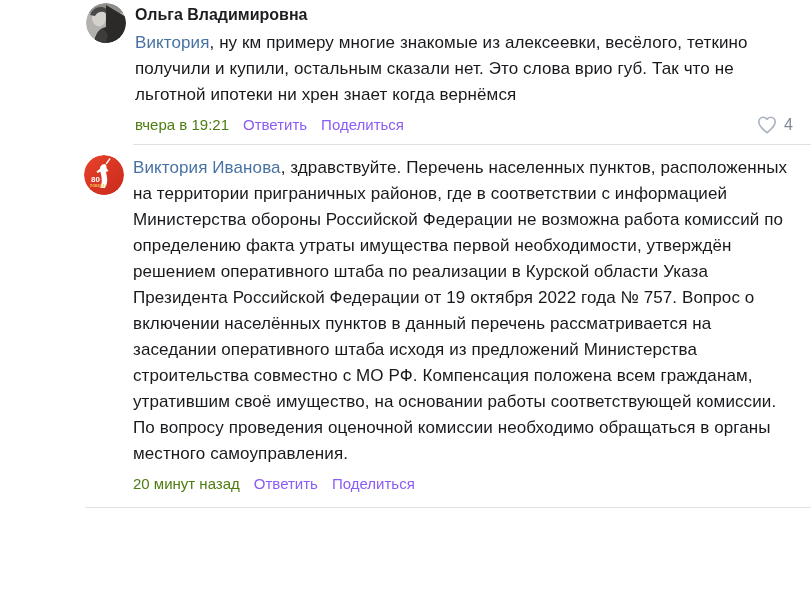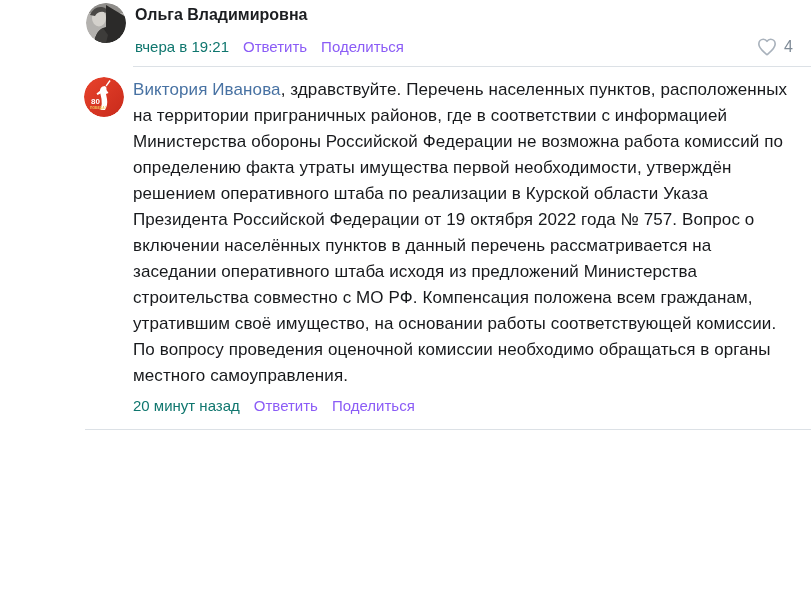--- a/index.html
+++ b/index.html
@@ -31,21 +31,21 @@
   }
   .body {
     font-size: 17px; line-height: 26px; color: #17191c;
     letter-spacing: 0.1px;
   }
   .mention { color: #4872a3; cursor: pointer; }
   .footer {
     display: flex; align-items: center; gap: 14px;
     margin-top: 7px; font-size: 15px; line-height: 20px;
   }
-  .time { color: #0f766e; cursor: pointer; }
+  .time { color: #4d7c0f; cursor: pointer; }
   .action { color: #8b5cf6; cursor: pointer; }
   .like {
     margin-left: auto; display: flex; align-items: center; gap: 6px;
     cursor: pointer; padding-right: 2px;
   }
   .like-count { color: #7f8b97; font-size: 16px; }
 
   .divider { height: 1px; background: #dce1e6; }
   .divider.indent { margin: 9px 0 0 133px; }
   .divider.full  { margin: 13px 0 0 85px; }
@@ -68,20 +68,21 @@
           <rect x="0" y="0" width="40" height="10" fill="#8f8d8a"></rect>
           <ellipse cx="13" cy="15" rx="7" ry="8.5" fill="#d4d1cc"></ellipse>
           <path d="M4 12 Q8 3 16 4 Q22 5 21 10 L18 9 Q12 8 9 13 Z" fill="#4a4846"></path>
           <path d="M20 2 L40 14 L40 40 L8 40 Q10 26 20 24 Z" fill="#2b2a29"></path>
           <path d="M8 40 Q10 28 17 25 L22 32 L20 40 Z" fill="#3d3c3a"></path>
         </g>
       </svg>
     </div>
     <div class="content">
       <span class="author">Ольга Владимировна</span>
+      <div class="body"><span class="mention">Виктория</span><span>, ну км примеру многие знакомые из алексеевки, весёлого, теткино получили и купили, остальным сказали нет. Это слова врио губ. Так что не льготной ипотеки ни хрен знает когда вернёмся</span></div>
       <div class="footer">
         <span class="time">вчера в 19:21</span>
         <span class="action">Ответить</span>
         <span class="action">Поделиться</span>
         <span class="like">
           <svg width="22" height="20" viewBox="0 0 24 22">
             <path d="M12 19.5 C9 16.8 3 12.5 3 7.6 C3 4.6 5.3 2.5 8 2.5 C9.7 2.5 11.2 3.4 12 4.8 C12.8 3.4 14.3 2.5 16 2.5 C18.7 2.5 21 4.6 21 7.6 C21 12.5 15 16.8 12 19.5 Z" fill="none" stroke="#a9b2bc" stroke-width="1.8" stroke-linejoin="round"></path>
           </svg>
           <span class="like-count">4</span>
         </span>

